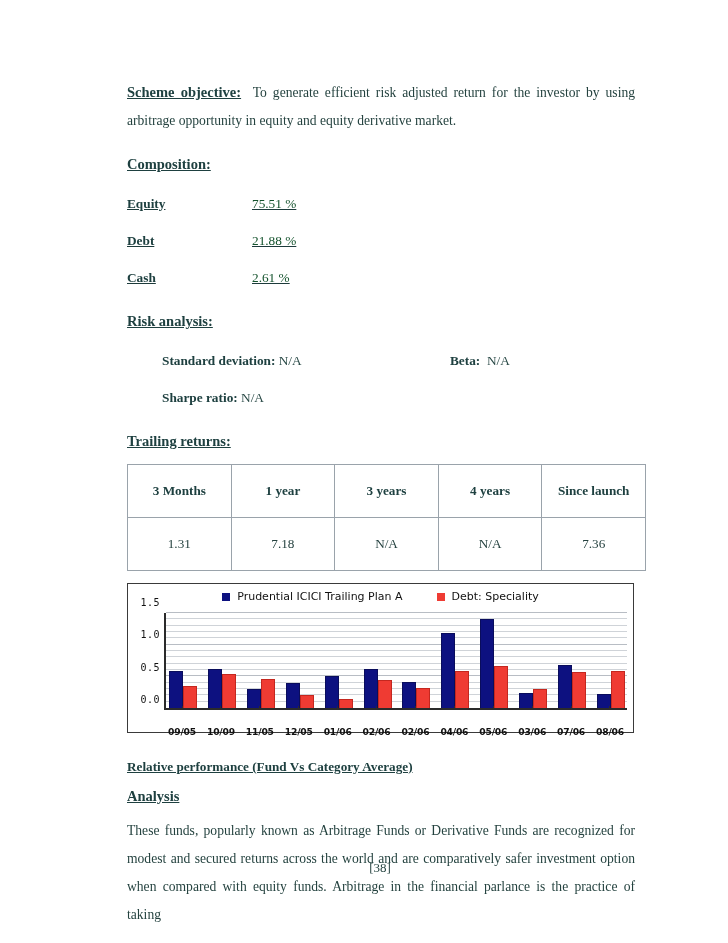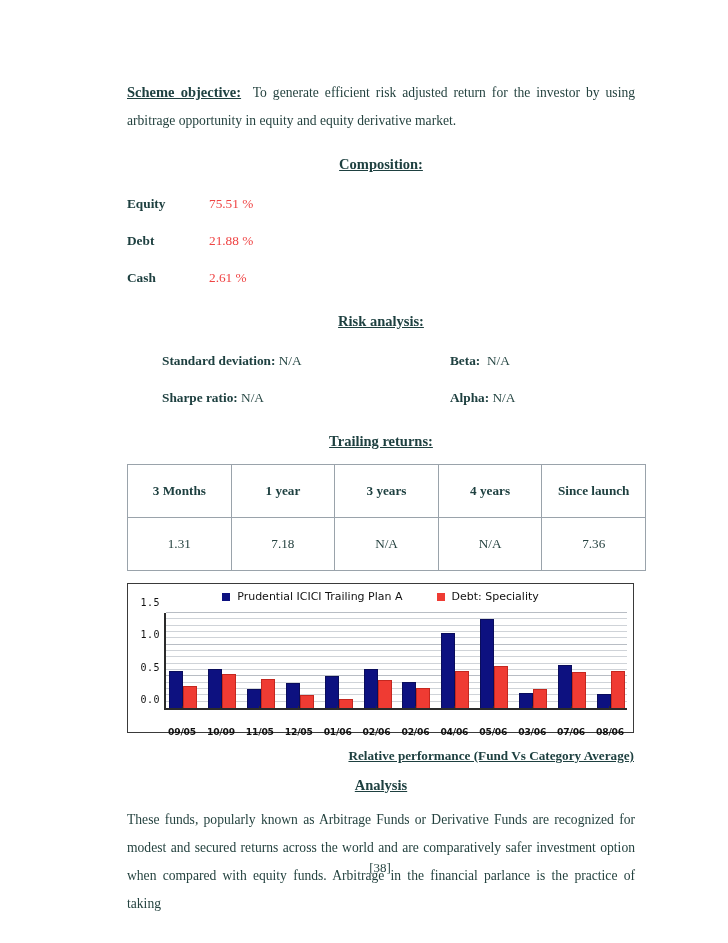--- a/index.html
+++ b/index.html
@@ -31,21 +31,20 @@
   
   .heading {
     font-weight: bold;
     font-size: 14.5px;
     color: #1e4040;
     text-decoration: underline;
     display: inline;
   }
   .h-block {
     margin: 0 0 0 0;
-    text-align: center;
   }
 
   
   .para {
     font-size: 13.6px;
     line-height: 28px;
     text-align: justify;
     color: #24423f;
     margin: 0;
   }
@@ -64,28 +63,30 @@
   .gap-20 { height: 20px; }
   .gap-16 { height: 16px; }
   .gap-12 { height: 12px; }
 
   
   .comp-row {
     display: flex;
     font-size: 13.3px;
     height: 37px;
     align-items: center;
+    text-decoration: underline;
   }
   .comp-label {
     width: 82px;
     font-weight: bold;
     color: #1e4040;
   }
   .comp-value {
-    color: #ef4444;
+    color: #14532d;
+    margin-left: 43px;
   }
 
   
   .risk-row {
     display: flex;
     font-size: 13.3px;
     height: 37px;
     align-items: center;
   }
   .risk-left { width: 288px; }
@@ -266,22 +267,22 @@
     justify-content: center;
   }
   .xtick-mark i {
     display: block;
     width: 1px;
     height: 4px;
     background: #2b2b2b;
   }
 
   .caption {
-    margin-top: 13px;
-    text-align: right;
+    margin-top: 24px;
+    text-align: left;
     width: 507px;
   }
   .caption span {
     font-weight: bold;
     font-size: 13.2px;
     color: #1e4040;
     text-decoration: underline;
   }
 
   .page-number {
@@ -327,21 +328,20 @@
 
     <div>
       <div class="h-block"><span class="heading">Risk analysis:</span></div>
       <div class="gap-12"></div>
       <div class="risk-row">
         <span class="risk-left"><span class="risk-key">Standard deviation:</span> <span class="risk-val">N/A</span></span>
         <span class="risk-right"><span class="risk-key">Beta:</span>&nbsp; <span class="risk-val">N/A</span></span>
       </div>
       <div class="risk-row">
         <span class="risk-left"><span class="risk-key">Sharpe ratio:</span> <span class="risk-val">N/A</span></span>
-        <span class="risk-right"><span class="risk-key">Alpha:</span> <span class="risk-val">N/A</span></span>
       </div>
     </div>
 
     <div class="gap-16"></div>
 
     <div>
       <div class="h-block"><span class="heading">Trailing returns:</span></div>
       <div class="tbl-wrap">
         <table class="returns">
           <thead>

